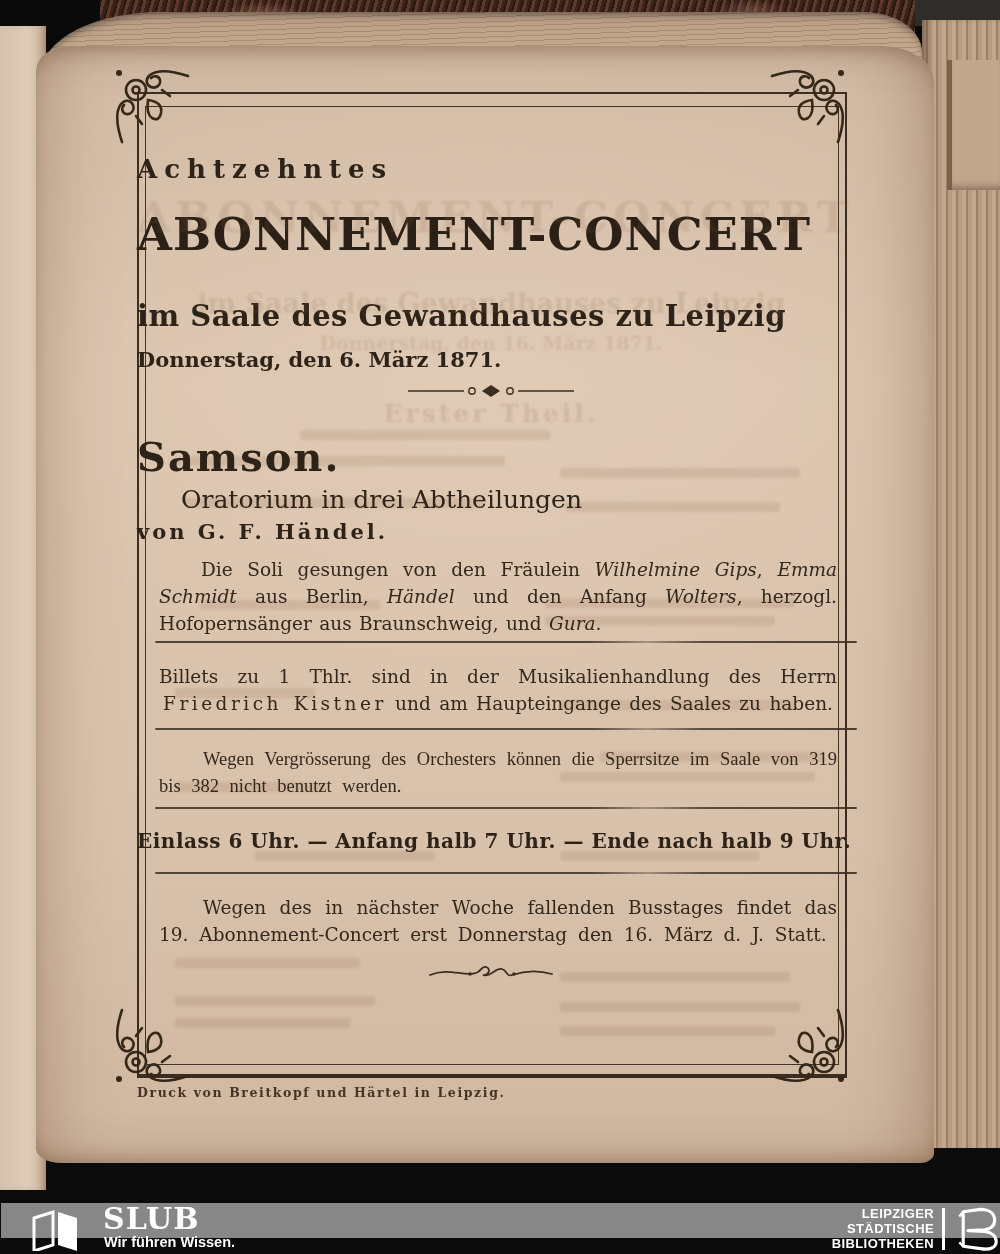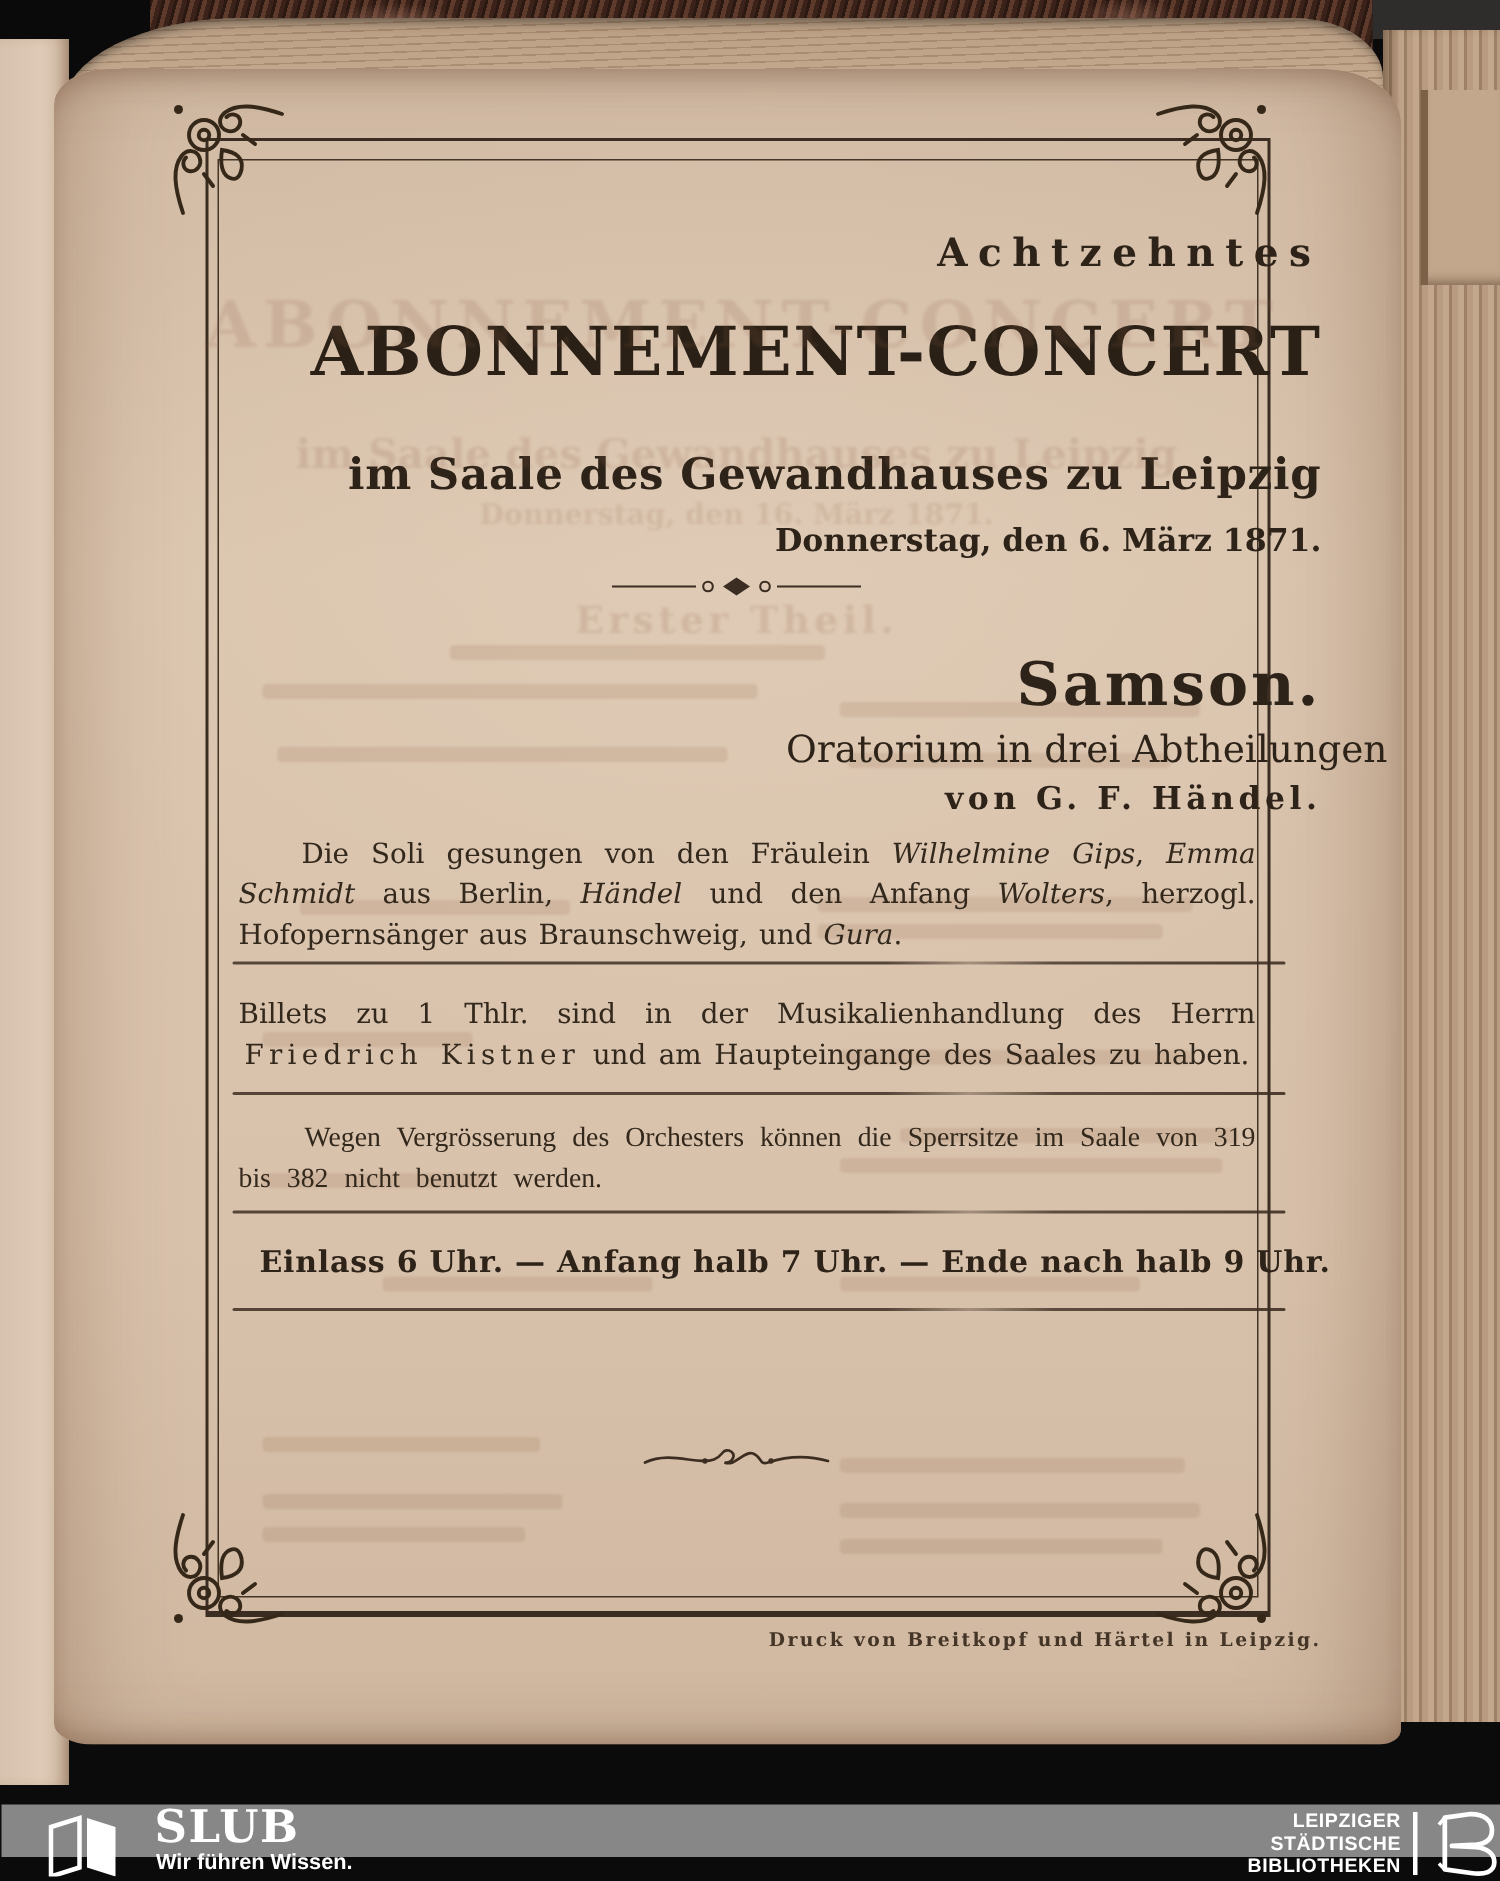--- a/index.html
+++ b/index.html
@@ -50,21 +50,21 @@
   .frame-inner{position:absolute;left:6px;top:12px;right:6px;bottom:9px;border:1.3px solid #433426;}
   .corner{position:absolute;z-index:6;color:#352819;}
   .c-tl{left:112px;top:66px;}
   .c-tr{left:770px;top:66px;transform:scaleX(-1);}
   .c-bl{left:112px;top:1008px;transform:scaleY(-1);}
   .c-br{left:770px;top:1008px;transform:scale(-1,-1);}
 
   
   .content{position:absolute;left:137px;top:0;width:708px;height:1254px;z-index:7;
     color:#2e2318;}
-  .line{position:absolute;left:16px;width:100%;text-align:right;white-space:nowrap;padding-left:20px;}
+  .line{position:absolute;left:0;width:100%;text-align:left;white-space:nowrap;}
   .series{top:154px;font-size:26px;font-weight:bold;letter-spacing:7px;}
   .main-title{top:208px;font-size:45px;font-weight:bold;letter-spacing:1px;color:#2a2016;}
   .venue{top:299px;font-size:29px;font-weight:bold;letter-spacing:.5px;}
   .date{top:347px;font-size:21px;font-weight:bold;}
   .work-title{top:433px;font-size:40px;font-weight:bold;letter-spacing:2px;}
   .work-subtitle{top:485px;font-size:25px;font-weight:normal;margin-left:44px;}
   .composer{top:519px;font-size:21px;font-weight:bold;letter-spacing:3px;}
   .times{top:829px;font-size:20px;font-weight:bold;letter-spacing:.5px;}
   .printer{top:1085px;font-size:12.5px;font-weight:bold;letter-spacing:1.6px;color:#443526;}
 
@@ -226,20 +226,21 @@
 
     <p class="para billets"><span>Billets zu 1 Thlr. sind in der Musikalienhandlung des Herrn </span><span class="sp">Friedrich Kistner</span><span> und am Haupteingange des Saales zu haben.</span></p>
     <div class="rule r2"></div>
 
     <p class="para sperr">Wegen Vergrösserung des Orchesters können die Sperrsitze im Saale von 319 bis 382 nicht benutzt werden.</p>
     <div class="rule r3"></div>
 
     <div class="line times">Einlass 6 Uhr. — Anfang halb 7 Uhr. — Ende nach halb 9 Uhr.</div>
     <div class="rule r4"></div>
 
+    <p class="para postpone">Wegen des in nächster Woche fallenden Busstages findet das 19. Abonnement-Concert erst Donnerstag den 16. März d. J. Statt.</p>
 
     <div class="orn orn2">
       <svg width="130" height="20" viewBox="0 0 130 20">
         <path d="M4,12 C22,4 38,14 50,10 C56,8 55,3 60,4 C66,6 62,13 57,12 C64,15 70,4 76,6 C82,8 80,14 86,12 C98,8 112,7 126,11" fill="none" stroke="currentColor" stroke-width="1.8" stroke-linecap="round"></path>
         <circle cx="44" cy="11" r="1.8" fill="currentColor"></circle>
         <circle cx="88" cy="11" r="1.8" fill="currentColor"></circle>
       </svg>
     </div>
 
     <div class="line printer">Druck von Breitkopf und Härtel in Leipzig.</div>

